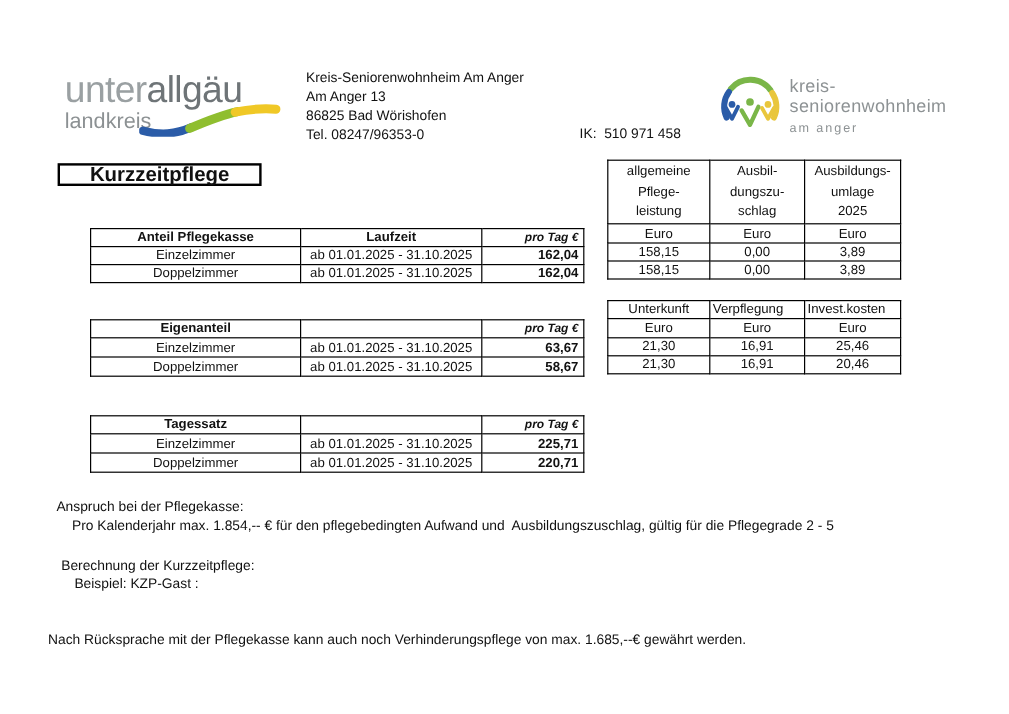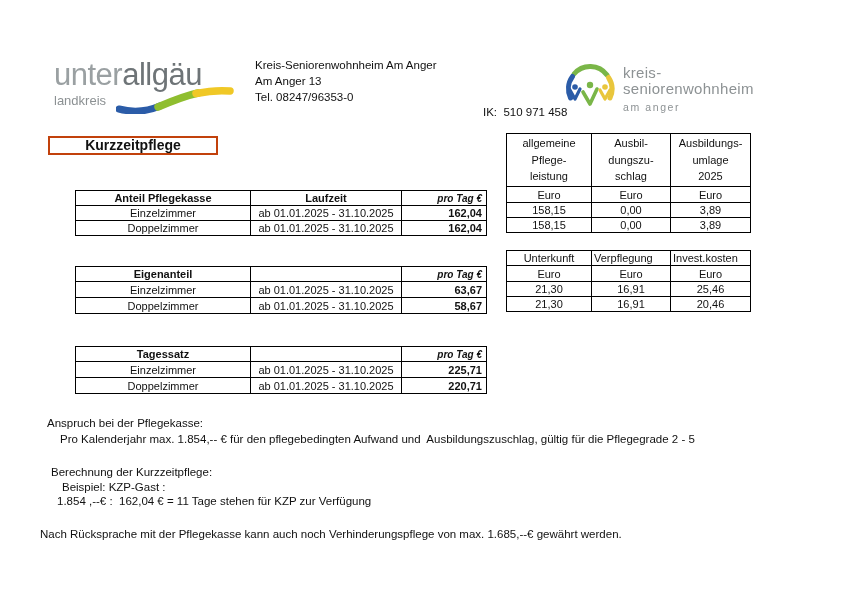--- a/index.html
+++ b/index.html
@@ -5,33 +5,33 @@
   html,body{margin:0;padding:0;background:#ffffff;}
   .page{
     position:relative;width:841px;height:595px;background:#ffffff;
     font-family:"Liberation Sans",sans-serif;color:#111;overflow:hidden;
   }
   
   .logo-left{position:absolute;left:54px;top:58px;width:185px;}
   .logo-line1{font-size:31px;line-height:33px;letter-spacing:-0.5px;}
   .logo-unter{color:#9aa0a2;}
   .logo-allgau{color:#6e7477;}
-  .logo-line2{font-size:13px;line-height:18px;color:#8c9193;margin-top:1px;}
+  .logo-line2{font-size:18px;line-height:18px;color:#8c9193;margin-top:1px;}
   .swoosh{position:absolute;left:62px;top:28px;}
   .addr{position:absolute;left:255px;top:57px;font-size:11.5px;line-height:16px;}
   .addr .b{font-weight:normal;}
   .ik{position:absolute;left:483px;top:106px;font-size:11.5px;white-space:pre;}
-  .logo-right{position:absolute;left:564px;top:62px;display:flex;align-items:flex-start;}
+  .logo-right{position:absolute;left:599px;top:62px;display:flex;align-items:flex-start;}
   .lr-text{margin-left:7px;color:#8d9294;padding-top:3px;}
   .lr-l1,.lr-l2{font-size:15px;line-height:16px;letter-spacing:0.3px;}
   .lr-l3{font-size:10.5px;letter-spacing:1.6px;margin-top:4px;}
   
   .titlebox{
     position:absolute;left:48px;top:136px;width:166px;height:15px;
-    border:2px solid #c2410c;text-align:center;font-size:14px;font-weight:bold;line-height:15px;
+    border:2px solid #000000;text-align:center;font-size:17px;font-weight:bold;line-height:15px;
   }
   
   table{position:absolute;border-collapse:collapse;table-layout:fixed;margin-left:28px;}
   td{border:1px solid #000;font-size:11px;padding:0 3px;overflow:hidden;white-space:nowrap;height:14px;}
   .lt td{text-align:center;}
   .lt .c{text-align:center;}
   .lt .h{font-weight:bold;}
   .lt .protag{font-style:italic;font-weight:bold;font-size:10px;text-align:right;padding-right:4px;}
   .lt .val{font-weight:bold;text-align:right;padding-right:4px;}
   .rt td{text-align:center;}
@@ -51,20 +51,21 @@
     <svg class="swoosh" width="118" height="28" viewBox="0 0 118 28">
       <path d="M 3,23 C 18,27 30,26 44,20" fill="none" stroke="#2b5ca8" stroke-width="7" stroke-linecap="round"></path>
       <path d="M 42,21 C 56,15 68,10 82,7" fill="none" stroke="#8fbe2f" stroke-width="7.5" stroke-linecap="round"></path>
       <path d="M 80,7.5 C 92,5 103,4 114,5" fill="none" stroke="#f0c826" stroke-width="7.5" stroke-linecap="round"></path>
     </svg>
   </div>
 
   <div class="addr">
     <div class="b">Kreis-Seniorenwohnheim Am Anger</div>
     <div>Am Anger 13</div>
+    <div>86825 Bad Wörishofen</div>
     <div>Tel. 08247/96353-0</div>
   </div>
   <div class="ik">IK:  510 971 458</div>
 
   <div class="logo-right">
     <svg width="52" height="54" viewBox="0 0 52 54">
       <path d="M 10,12 A 21,21 0 0 1 43,13" fill="none" stroke="#7ab648" stroke-width="5" stroke-linecap="round"></path>
       <path d="M 8.5,14.5 A 21,21 0 0 0 6.5,36" fill="none" stroke="#2b5ca8" stroke-width="5" stroke-linecap="round"></path>
       <path d="M 44.5,15.5 A 21,21 0 0 1 46,36" fill="none" stroke="#e9c63c" stroke-width="5" stroke-linecap="round"></path>
       <circle cx="11" cy="25" r="2.8" fill="#2b5ca8"></circle>
@@ -227,16 +228,15 @@
       <td class="c">ab 01.01.2025 - 31.10.2025</td>
       <td class="val">220,71</td>
     </tr>
   </tbody>
     </table>
 
   <div class="note" style="left:47px;top:417px;">Anspruch bei der Pflegekasse:</div>
   <div class="note" style="left:60px;top:433px;">Pro Kalenderjahr max. 1.854,-- € für den pflegebedingten Aufwand und  Ausbildungszuschlag, gültig für die Pflegegrade 2 - 5</div>
   <div class="note" style="left:51px;top:466px;">Berechnung der Kurzzeitpflege:</div>
   <div class="note" style="left:62px;top:481px;">Beispiel: KZP-Gast :</div>
-  <div class="note" style="left:57px;top:495px;">1.854 ,--€ :  162,04 € = 11 Tage stehen für KZP zur Verfügung</div>
   <div class="note" style="left:40px;top:528px;">Nach Rücksprache mit der Pflegekasse kann auch noch Verhinderungspflege von max. 1.685,--€ gewährt werden.</div>
 
 </div>
 
 </body></html>

